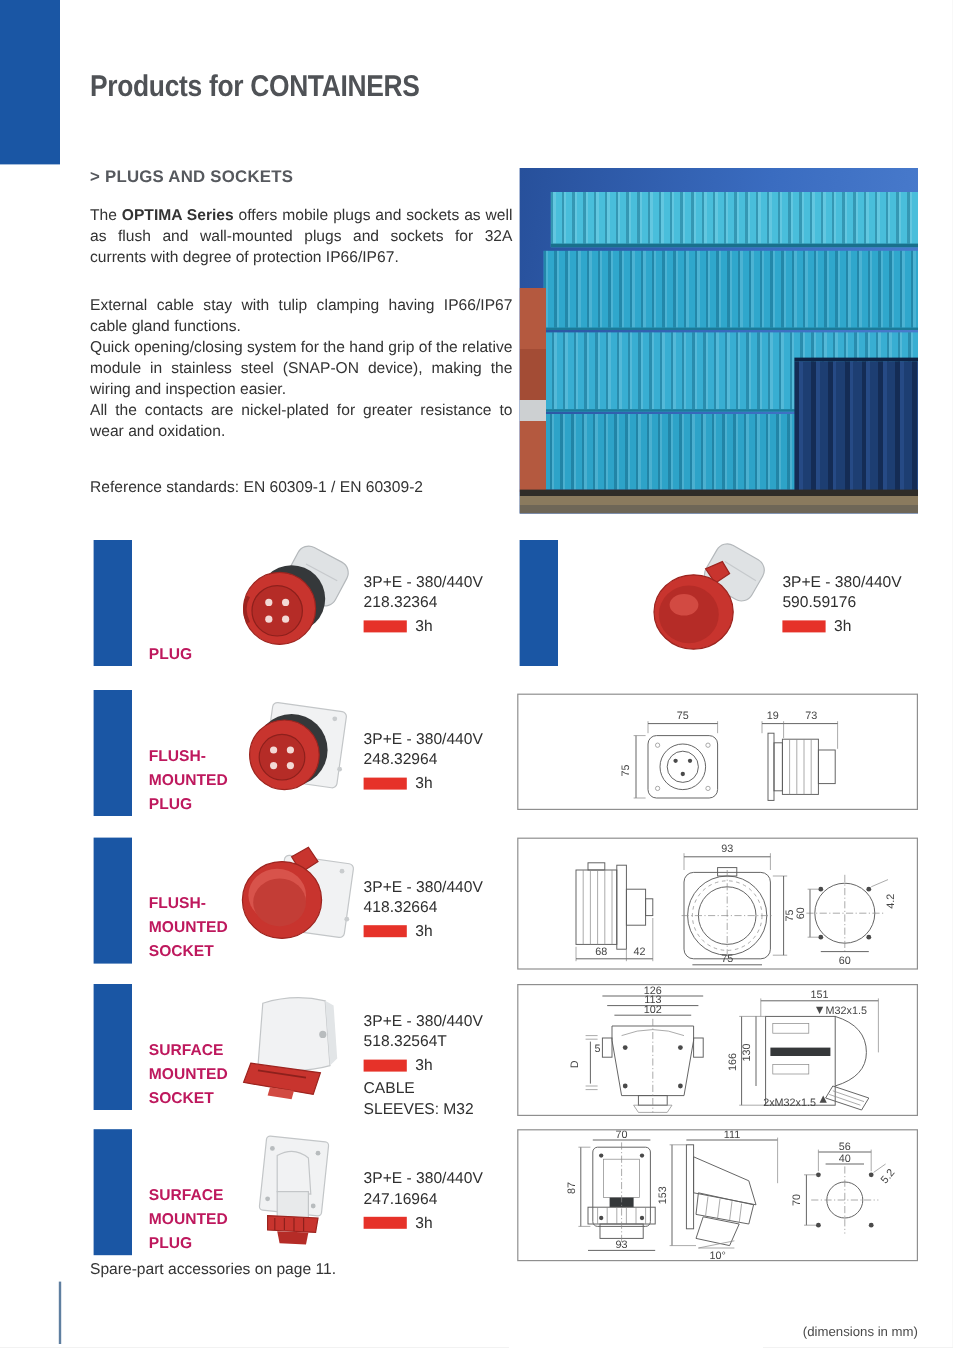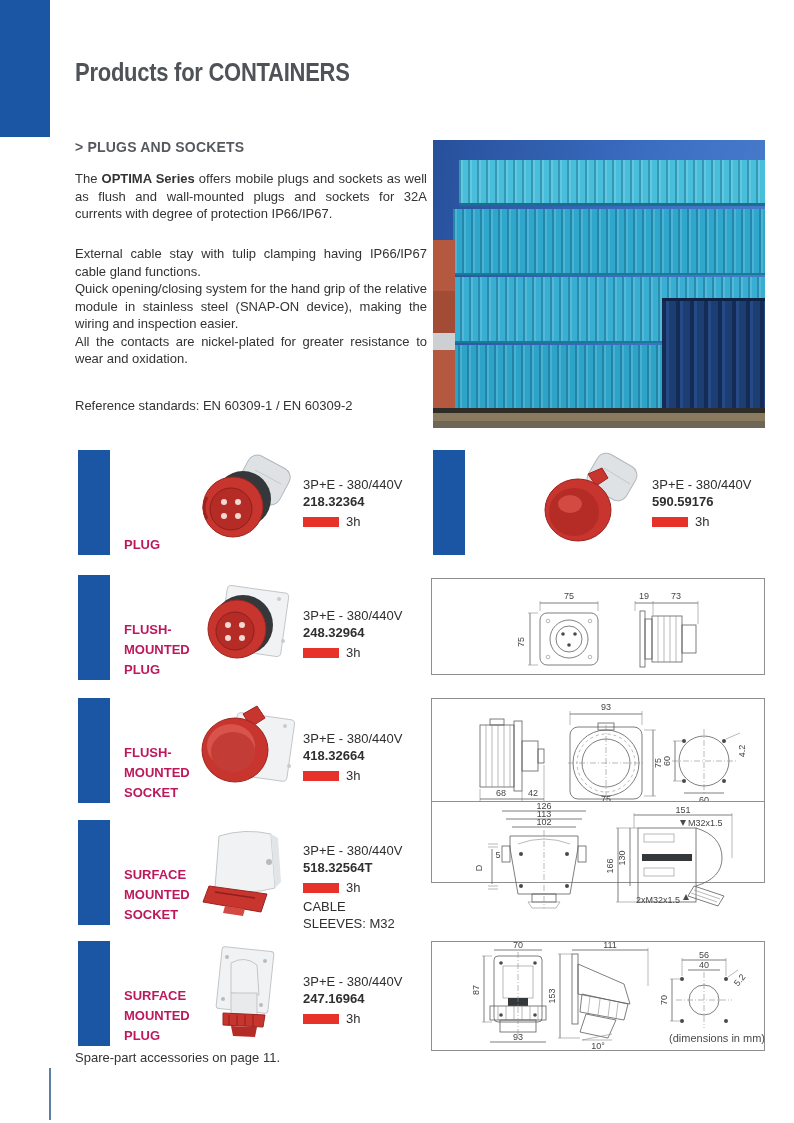--- a/index.html
+++ b/index.html
@@ -50,37 +50,37 @@
   .bluebar { position:absolute; left:3px; top:0; width:32px; height:105px; background:#1a56a4; }
   .plabel { position:absolute; left:49px; top:0; height:105px; width:78px;
     display:flex; flex-direction:column; justify-content:flex-end;
     font-size:13px; font-weight:bold; color:#be185d; line-height:20px; }
   .row-right .plabel { left:36px; width:92px; }
   .pimg { position:absolute; left:110px; top:2px; width:118px; height:100px; }
   .row-right .pimg { left:102px; }
   .pspec { position:absolute; left:228px; top:0; width:124px; padding-top:32px;
     font-size:13px; color:#2f2f2f; line-height:17px; }
   .row-right .pspec { left:222px; }
-  .pspec .code { font-weight:bold; }
+  .pspec .code { font-weight:normal; }
   .clockrow { display:flex; align-items:center; gap:7px; margin-top:3px; margin-bottom:2px; }
   .redbar { width:36px; height:10px; background:#e63229; }
   .pt26 .pspec { padding-top:26px; }
   .pt22 .pspec { padding-top:22px; }
 
   
   .dbox { position:absolute; left:431px; width:334px; background:#fff; border:1px solid #8f8f8f; }
   .dbox svg { display:block; }
   .dbox text { font-family:"Liberation Sans", sans-serif; font-size:9px; fill:#454545; }
   .dline { stroke:#5e5e5e; stroke-width:0.8; fill:none; }
   .dthin { stroke:#8a8a8a; stroke-width:0.6; fill:none; }
   .ddot  { fill:#4a4a4a; }
   .dcl   { stroke:#8a8a8a; stroke-width:0.6; stroke-dasharray:6 2 1 2; fill:none; }
 
   .footer-left { position:absolute; left:75px; top:1050px; font-size:13px; color:#333; }
-  .footer-right { position:absolute; right:29px; top:1032px; font-size:11px; color:#4a4a4a; }
+  .footer-right { position:absolute; right:29px; top:1104px; font-size:11px; color:#4a4a4a; }
   .bottom-rule { position:absolute; left:49px; top:1068px; width:2px; height:52px; background:#5f7fa0; }
 
   
   .prod-body { fill:#dfe2e4; stroke:#b4b8bb; stroke-width:1; }
   .prod-red  { fill:#c8342e; stroke:#9c241f; stroke-width:1; }
   .prod-red2 { fill:#b52c27; }
   .prod-dark { fill:#35383a; }
   .prod-white{ fill:#f1f2f3; stroke:#c3c6c8; stroke-width:1; }
   .pin { fill:#f3d9d5; }
 </style>
@@ -342,21 +342,21 @@
       <div class="code">518.32564T</div>
       <div class="clockrow">
         <span class="redbar"></span>
         <span>3h</span>
       </div>
       <div>CABLE</div>
       <div>SLEEVES: M32</div>
     </div>
   </div>
 
-  <div class="dbox" style="top:801px; height:82px;">
+  <div class="dbox" style="top:820px; height:110px;">
     <svg viewBox="0 0 332 108" width="332" height="108">
       <path class="dline" d="M78 34 L146 34 L146 46 L138 92 L86 92 L78 46 Z"></path>
       <path class="dthin" d="M86 42 Q112 32 138 42"></path>
       <rect class="dline" x="70" y="44" width="8" height="16"></rect>
       <rect class="dline" x="146" y="44" width="8" height="16"></rect>
       <circle class="ddot" cx="89" cy="52" r="2"></circle>
         <circle class="ddot" cx="135" cy="52" r="2"></circle>
       <circle class="ddot" cx="89" cy="84" r="2"></circle>
         <circle class="ddot" cx="135" cy="84" r="2"></circle>
       <rect class="dline" x="100" y="92" width="24" height="8"></rect>

